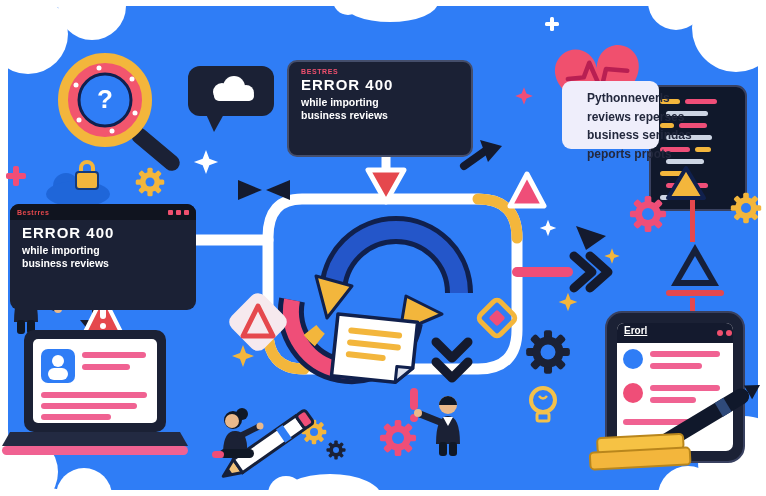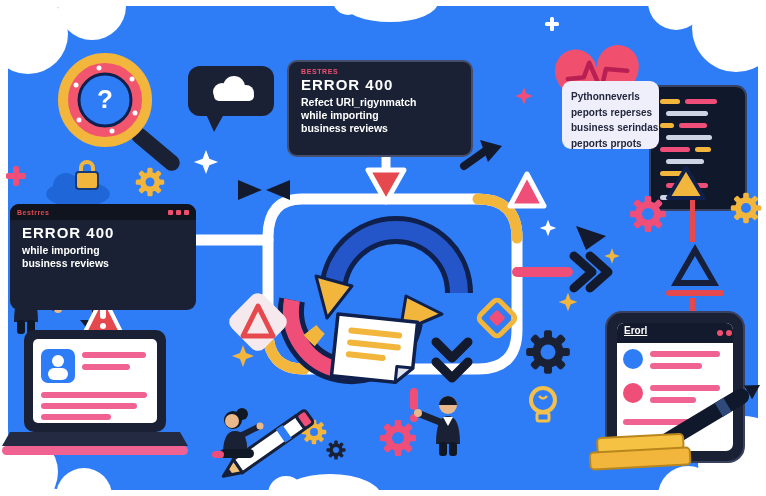--- a/index.html
+++ b/index.html
@@ -17,21 +17,21 @@
                border-radius:9px;box-sizing:border-box;overflow:hidden;}
   #left-errwin .titlebar{height:16px;background:#10141f;display:flex;align-items:center;
                padding:0 7px;gap:3px;}
   #left-errwin .tbtext{color:#e5484d;font-size:7px;font-weight:700;flex:1;letter-spacing:.5px;}
   .tbdot{width:5px;height:5px;background:#f0506e;border-radius:1px;display:inline-block;}
   #left-errwin .winbody{padding:3px 12px 0;color:#fff;}
   #left-errwin .title{font-size:15px;font-weight:800;letter-spacing:1px;margin:1px 0 3px;}
   #left-errwin .line{font-size:10.5px;font-weight:700;line-height:1.25;}
   #note-card{position:absolute;left:562px;top:81px;width:97px;height:68px;background:#efeefb;
              border-radius:9px;padding:8px 9px;box-sizing:border-box;}
-  .note-line{font-size:10px;font-weight:700;color:#23283d;line-height:1.55;white-space:nowrap;}
+  .note-line{font-size:12px;font-weight:700;color:#23283d;line-height:1.55;white-space:nowrap;margin-left:16px;}
   #tablet-title{position:absolute;left:624px;top:325px;color:#fff;font-size:10px;font-weight:700;text-decoration:underline;}
   #qmark{position:absolute;left:85px;top:84px;width:40px;text-align:center;font-size:26px;
          font-weight:800;color:#fff;}
 </style>
 </head>
 <body>
 
 <div id="canvas">
 
 <svg id="art" viewBox="0 0 766 496" xmlns="http://www.w3.org/2000/svg">
@@ -310,42 +310,41 @@
           <rect x="-7" y="-2" width="14" height="4" rx="1.5"></rect>
     </g>
   </g>
 </svg>
 
 <div class="overlay">
 
   <div id="top-errbox" class="errbox">
     <span class="tag">BESTRES</span>
     <div class="title">ERROR 400</div>
-    <div class="line">Refect URI_rigynmatch</div>
     <div class="line">while importing</div>
     <div class="line">business reviews</div>
   </div>
 
   <div id="left-errwin">
     <div class="titlebar">
       <span class="tbtext">Bestrres</span>
       <span class="tbdot"></span>
       <span class="tbdot"></span>
       <span class="tbdot"></span>
     </div>
     <div class="winbody">
       <div class="title">ERROR 400</div>
       <div class="line">while importing</div>
       <div class="line">business reviews</div>
     </div>
   </div>
 
   <div id="note-card">
     <div class="note-line">Pythonneverls</div>
-    <div class="note-line">peports reperses</div>
+    <div class="note-line">reviews reperses</div>
     <div class="note-line">business serindas</div>
     <div class="note-line">peports prpots</div>
   </div>
 
   <div id="tablet-title">Erorl</div>
 
   <div id="qmark">?</div>
 </div>
 
 </div>

